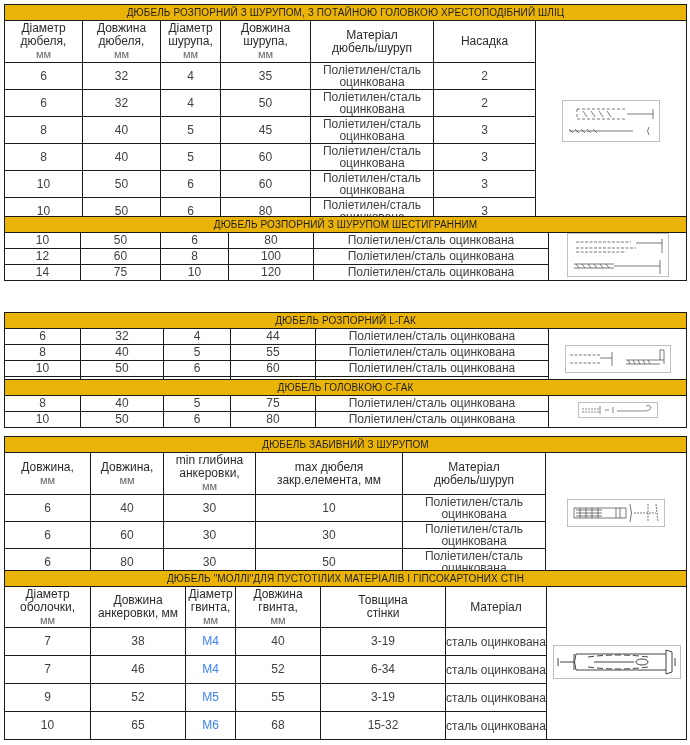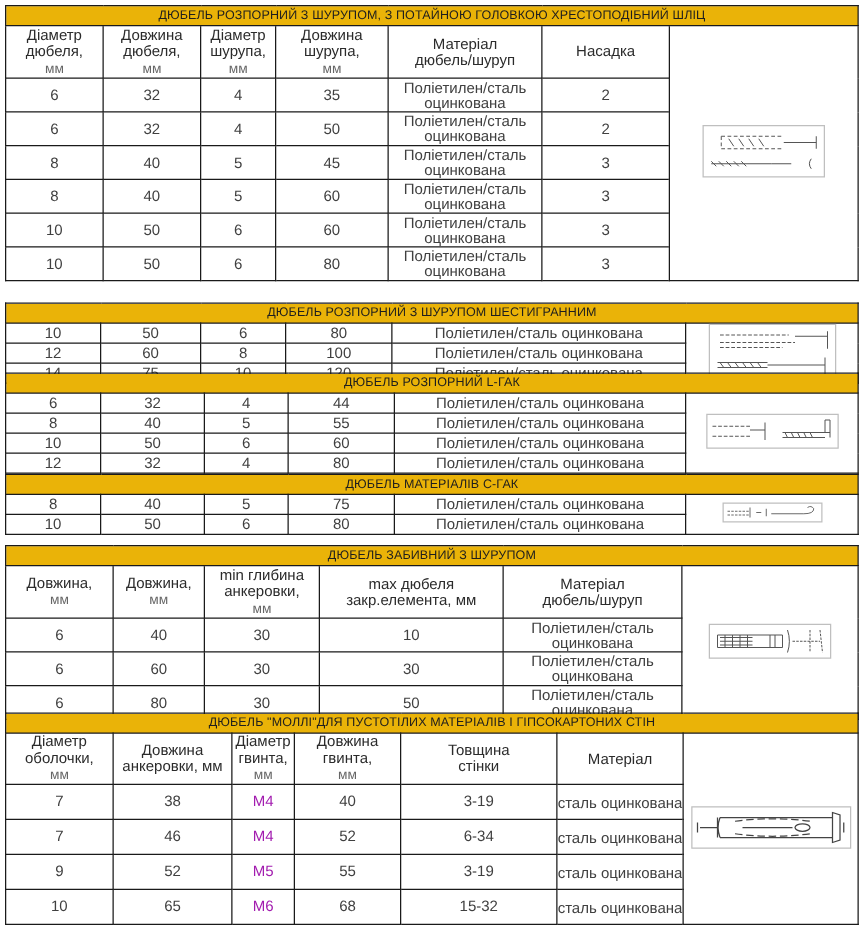--- a/index.html
+++ b/index.html
@@ -7,21 +7,21 @@
          font-family:"Liberation Sans", sans-serif; color:#3a3a3a; }
   .sec { position:absolute; left:4px; width:682px; border-collapse:collapse; table-layout:fixed; }
   .sec td { border:1px solid #1a1a1a; padding:0; text-align:center; vertical-align:middle;
             font-size:12px; line-height:13px; color:#404040; overflow:hidden; }
   .sec td.band { background:#eab308; color:#1e1e1e; font-size:10px; font-weight:normal;
                  letter-spacing:0.1px; height:15px; line-height:15px; }
   .sec td.hdr { color:#2b2b2b; font-size:12px; line-height:13px; }
   .sec td.hdr .unit { color:#666; font-size:11px; }
   .sec td.mat { font-size:12px; line-height:12px; }
   .sec td.img { background:#ffffff; }
-  .sec td.screw { color:#a21caf; }
+  .sec td.screw { color:#3b82f6; }
   .pic { display:inline-block; border:1px solid #bfbfbf; background:#fff; }
   .pic svg { display:block; }
 </style>
 </head>
 <body>
 
 <table class="sec" style="top:4px;">
   <colgroup>
       <col style="width:78px">
       <col style="width:78px">
@@ -101,21 +101,21 @@
     <td>10</td>
         <td>50</td>
         <td>6</td>
         <td>80</td>
         <td class="mat">Поліетилен/сталь оцинкована</td>
         <td>3</td>
   </tr>
 </tbody>
   </table>
 
-<table class="sec" style="top:242px;">
+<table class="sec" style="top:216px;">
   <colgroup>
       <col style="width:76px">
       <col style="width:80px">
       <col style="width:68px">
       <col style="width:85px">
       <col style="width:235px">
       <col style="width:138px">
     </colgroup>
   <tbody>
       <tr>
@@ -151,21 +151,21 @@
   <tr style="height:16px">
     <td>14</td>
         <td>75</td>
         <td>10</td>
         <td>120</td>
         <td>Поліетилен/сталь оцинкована</td>
   </tr>
 </tbody>
   </table>
 
-<table class="sec" style="top:298px;padding-left:34px;">
+<table class="sec" style="top:312px;padding-left:34px;">
   <colgroup>
       <col style="width:76px">
       <col style="width:83px">
       <col style="width:67px">
       <col style="width:85px">
       <col style="width:233px">
       <col style="width:138px">
     </colgroup>
   <tbody>
       <tr>
@@ -219,21 +219,21 @@
   <colgroup>
       <col style="width:76px">
       <col style="width:83px">
       <col style="width:67px">
       <col style="width:85px">
       <col style="width:233px">
       <col style="width:138px">
     </colgroup>
   <tbody>
       <tr>
-        <td class="band" colspan="6">ДЮБЕЛЬ МАТЕРІАЛІВ С-ГАК</td>
+        <td class="band" colspan="6">ДЮБЕЛЬ ГОЛОВКОЮ С-ГАК</td>
       </tr>
   <tr style="height:16px">
     <td>8</td>
         <td>40</td>
         <td>5</td>
         <td>75</td>
         <td>Поліетилен/сталь оцинкована</td>
     <td class="img" rowspan="2">
       <span class="pic">
         <svg width="78" height="14" viewBox="0 0 78 14">

